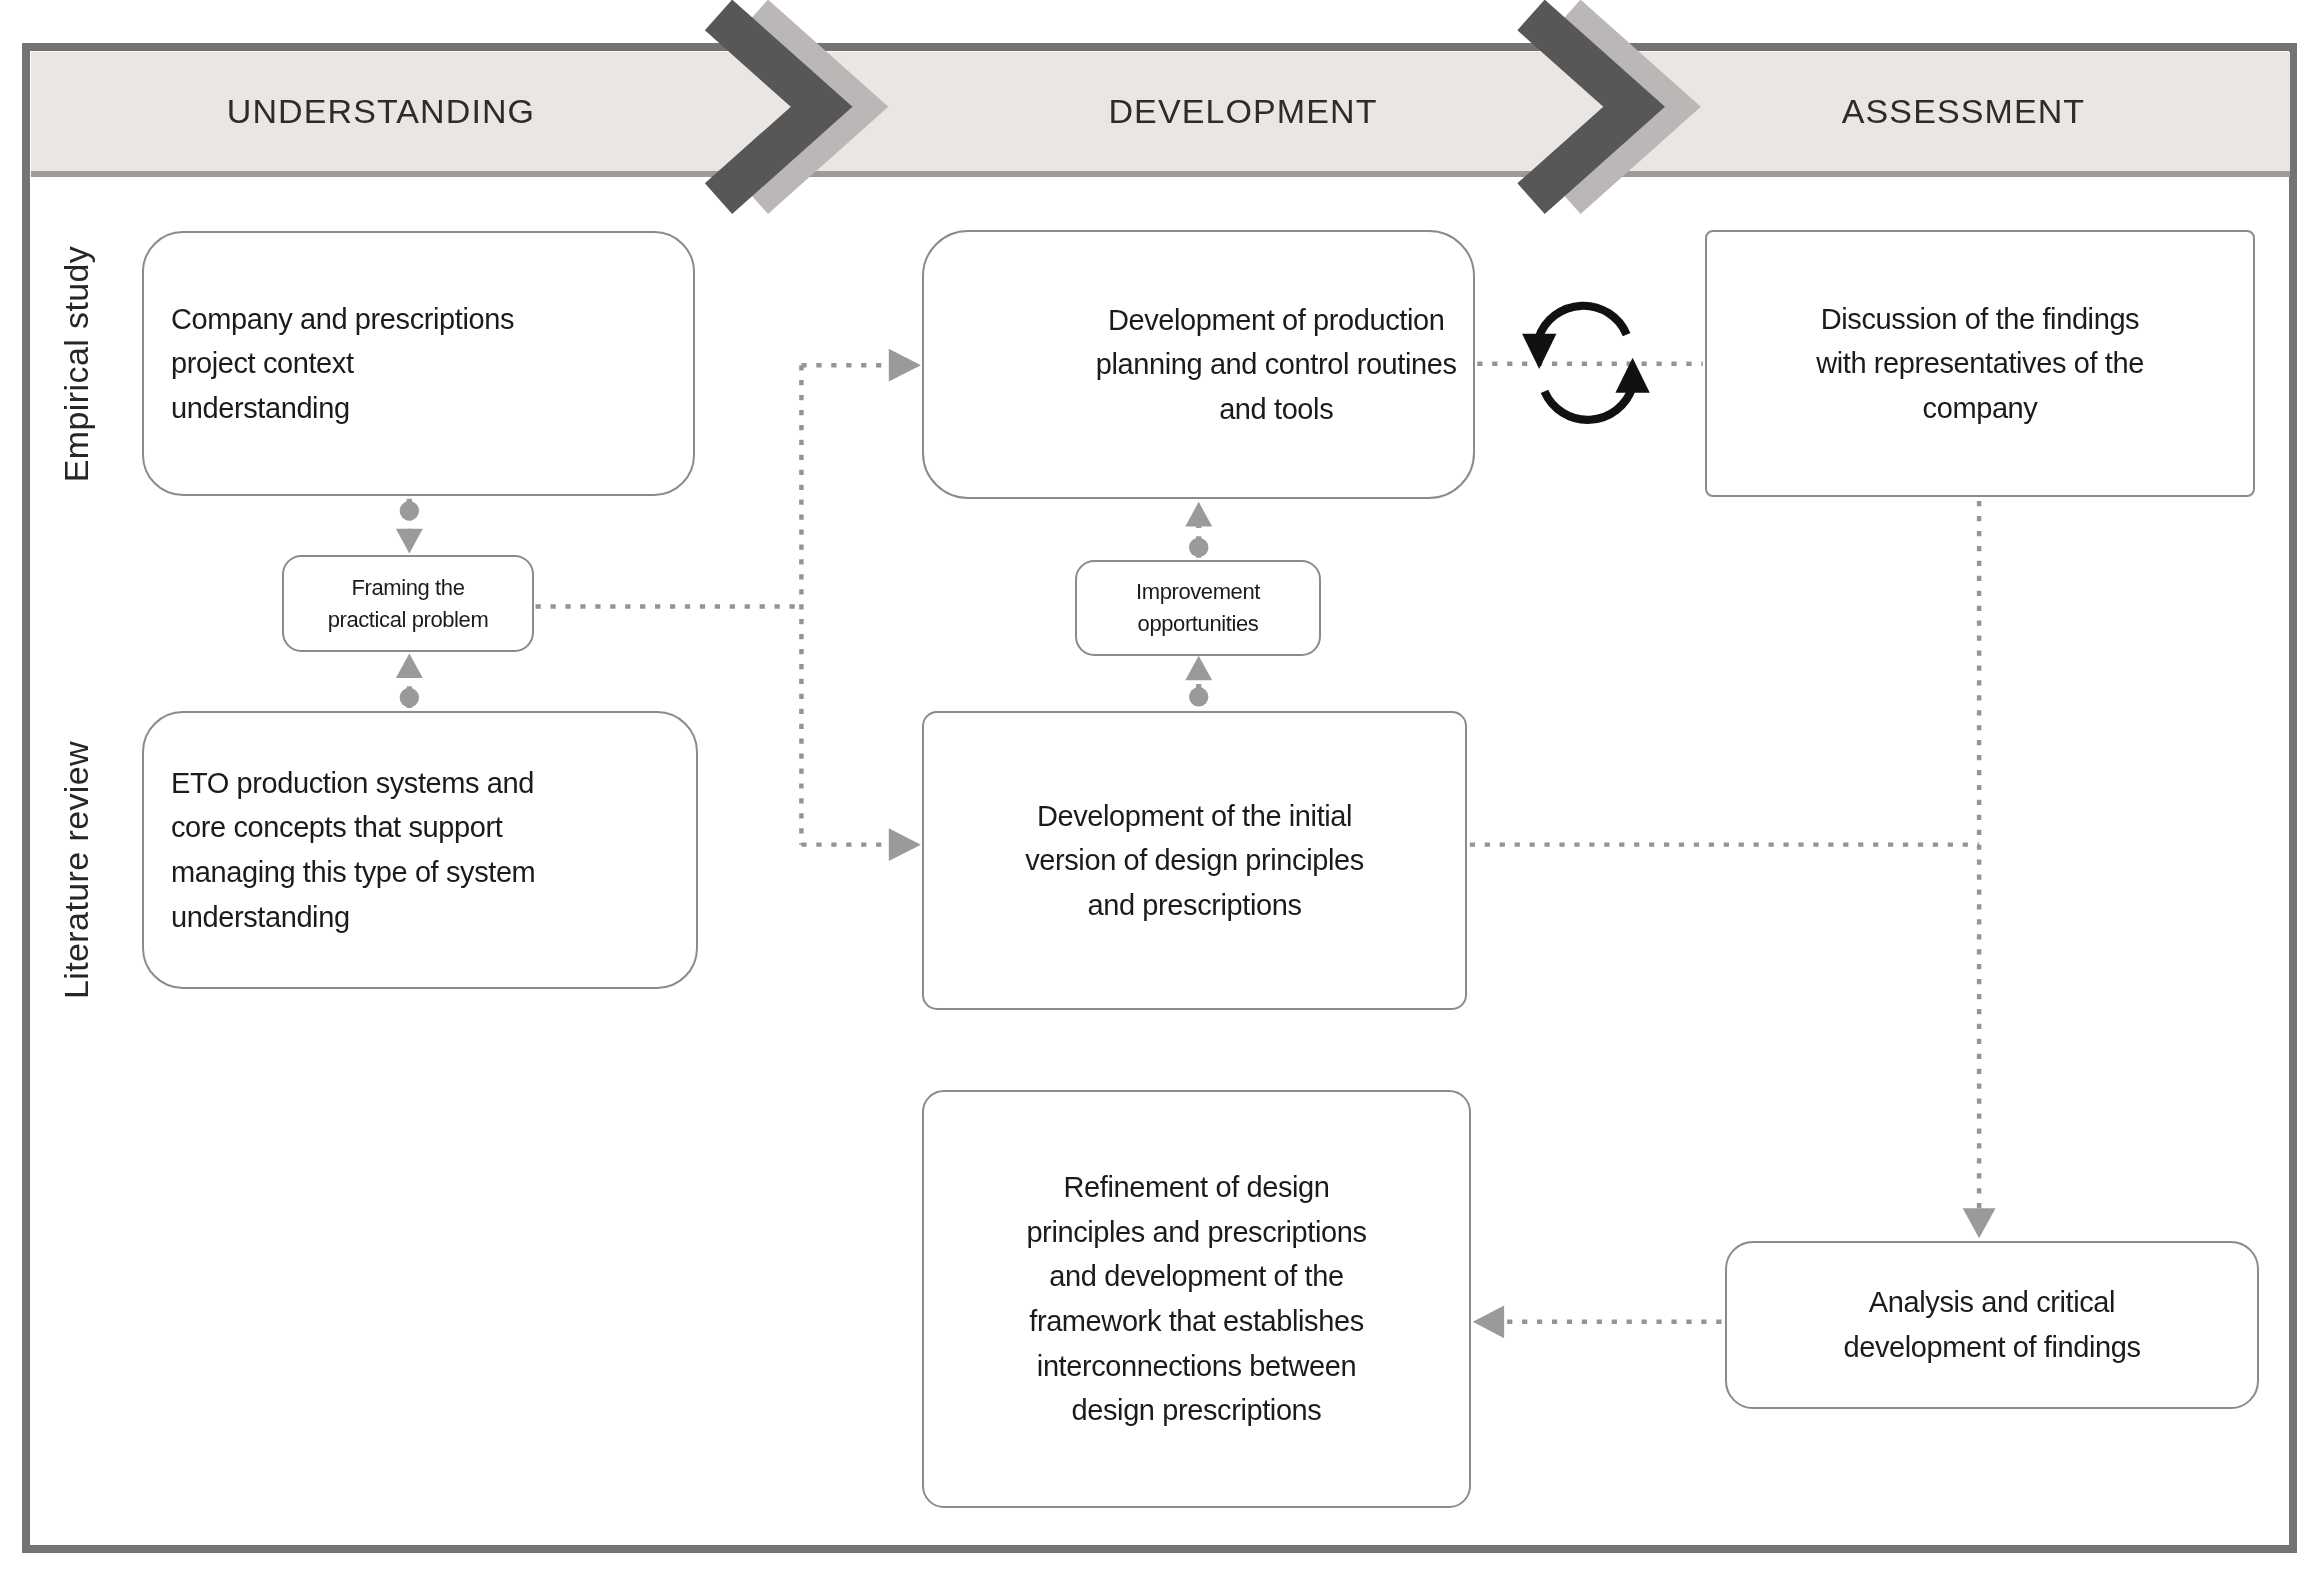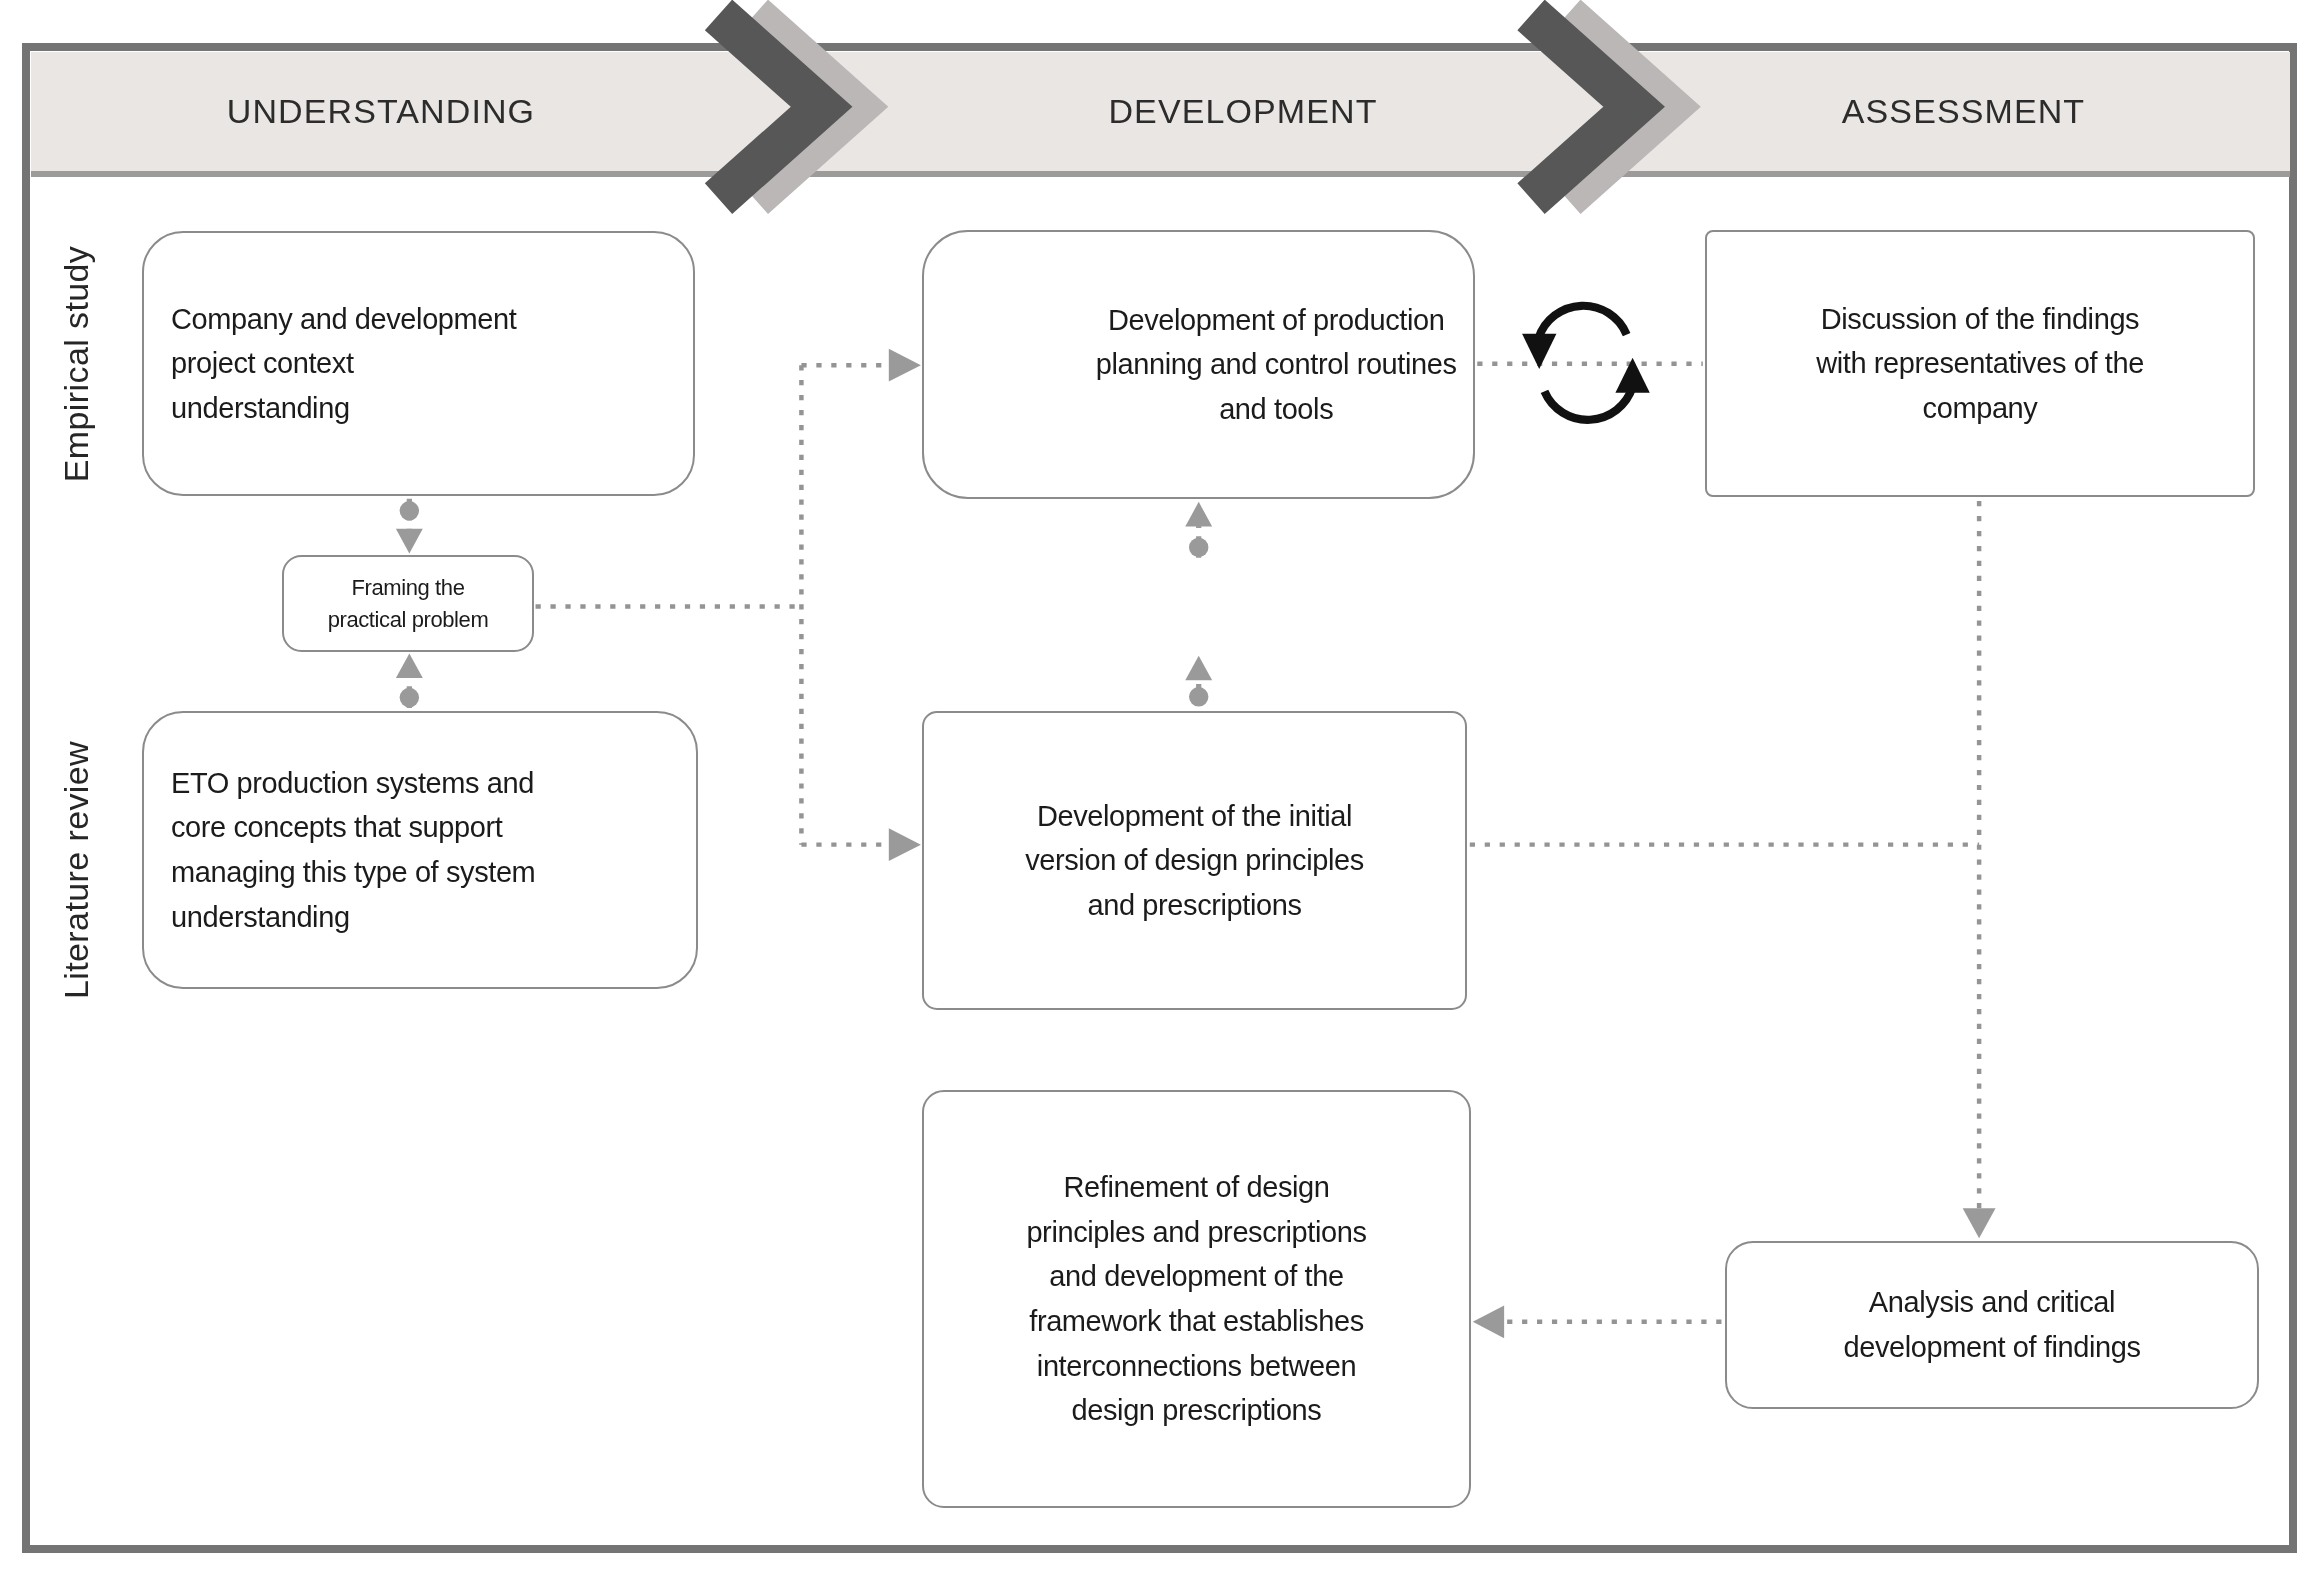--- a/index.html
+++ b/index.html
@@ -81,38 +81,42 @@
   <div class="band"></div>
 
   <div class="phase-label" id="phase-understanding">UNDERSTANDING</div>
   <div class="phase-label" id="phase-development">DEVELOPMENT</div>
   <div class="phase-label" id="phase-assessment">ASSESSMENT</div>
 
   <div class="vlabel" id="vlabel-empirical">Empirical study</div>
   <div class="vlabel" id="vlabel-literature">Literature review</div>
 
   <div class="box big leftal" id="box-company">
-    <div class="box-label">Company and development
+    <div class="box-label">Company and prescriptions
 project context
 understanding</div>
   </div>
   <div class="box small center" id="box-framing">
     <div class="box-label">Framing the
 practical problem</div>
   </div>
   <div class="box big leftal" id="box-eto">
     <div class="box-label">ETO production systems and
 core concepts that support
 managing this type of system
 understanding</div>
   </div>
   <div class="box big center" id="box-devprod">
     <div class="box-label">Development of production
 planning and control routines
 and tools</div>
+  </div>
+  <div class="box small center" id="box-improvement">
+    <div class="box-label">Improvement
+opportunities</div>
   </div>
   <div class="box big center" id="box-devinitial">
     <div class="box-label">Development of the initial
 version of design principles
 and prescriptions</div>
   </div>
   <div class="box big center" id="box-refinement">
     <div class="box-label">Refinement of design
 principles and prescriptions
 and development of the

